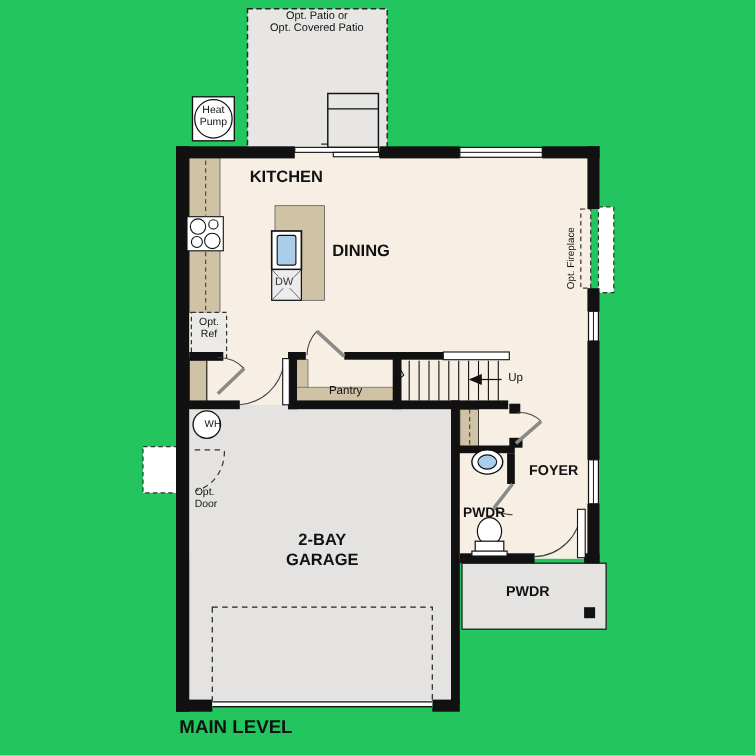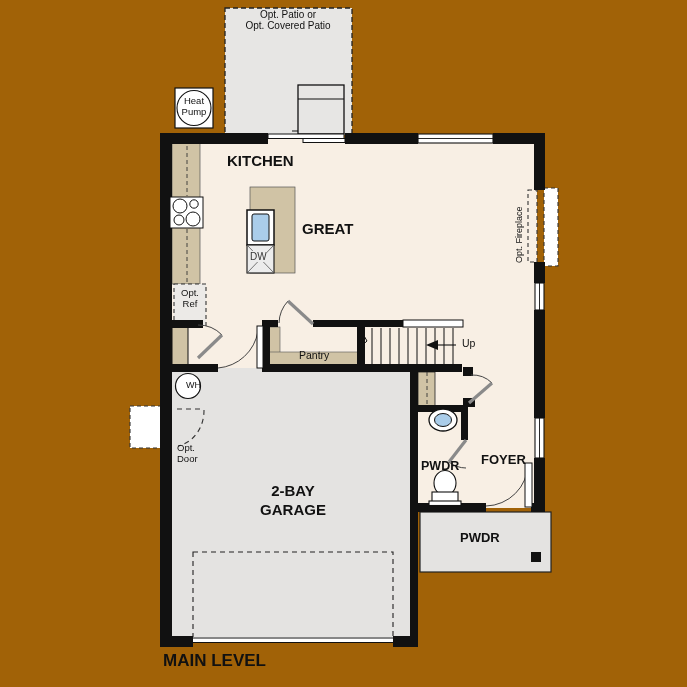--- a/index.html
+++ b/index.html
@@ -1,16 +1,16 @@
 <!DOCTYPE html>
 <html><head>
 <meta charset="utf-8">
 <style>
   html,body{margin:0;padding:0;background:#fff;}
-  .stage{position:relative;width:687px;height:687px;background:#a16207;overflow:hidden;
+  .stage{position:relative;width:687px;height:687px;background:#22c55e;overflow:hidden;
          font-family:"Liberation Sans",sans-serif;}
   .stage svg{position:absolute;left:0;top:0;}
   .label{position:absolute;color:#111;white-space:nowrap;line-height:1.12;}
   .bold{font-weight:bold;}
   .center{text-align:center;}
   .rot{transform-origin:0 0;transform:rotate(-90deg);}
   .lblock span{display:block;}
 </style>
 </head>
 <body>
@@ -204,21 +204,21 @@
   <span>Opt. Covered Patio</span>
 </div>
 
 <div class="label center lblock" style="left:175px;top:96px;width:38px;font-size:9.5px;">
   <span>Heat</span>
   <span>Pump</span>
 </div>
 
 <div class="label bold" style="left:211px;top:153px;font-size:15px;margin-left:16px;">KITCHEN</div>
 
-<div class="label bold" style="left:302px;top:221px;font-size:15px;">GREAT</div>
+<div class="label bold" style="left:302px;top:221px;font-size:15px;">DINING</div>
 
 
 <div class="label rot" style="left:514px;top:263px;font-size:9px;">Opt. Fireplace</div>
 
 <div class="label" style="left:250px;top:251px;font-size:10px;color:#333;background:#ececec;">DW</div>
 
 <div class="label center lblock" style="left:174px;top:288px;width:32px;font-size:9.5px;">
   <span>Opt.</span>
   <span>Ref</span>
 </div>
@@ -232,21 +232,21 @@
 <div class="label lblock" style="left:177px;top:443px;font-size:9.5px;">
   <span>Opt.</span>
   <span>Door</span>
 </div>
 
 <div class="label bold center lblock" style="left:228px;top:482px;width:130px;font-size:15px;line-height:1.25;">
   <span>2-BAY</span>
   <span>GARAGE</span>
 </div>
 
-<div class="label bold" style="left:481px;top:421px;font-size:13px;margin-top:32px;">FOYER</div>
+<div class="label bold" style="left:481px;top:421px;font-size:13px;">FOYER</div>
 
 <div class="label bold" style="left:421px;top:459px;font-size:12.5px;">PWDR</div>
 
 <div class="label bold" style="left:460px;top:531px;font-size:13px;">PWDR</div>
 
 <div class="label bold" style="left:163px;top:651px;font-size:17px;">MAIN LEVEL</div>
 
 </div>
 
 </body></html>

